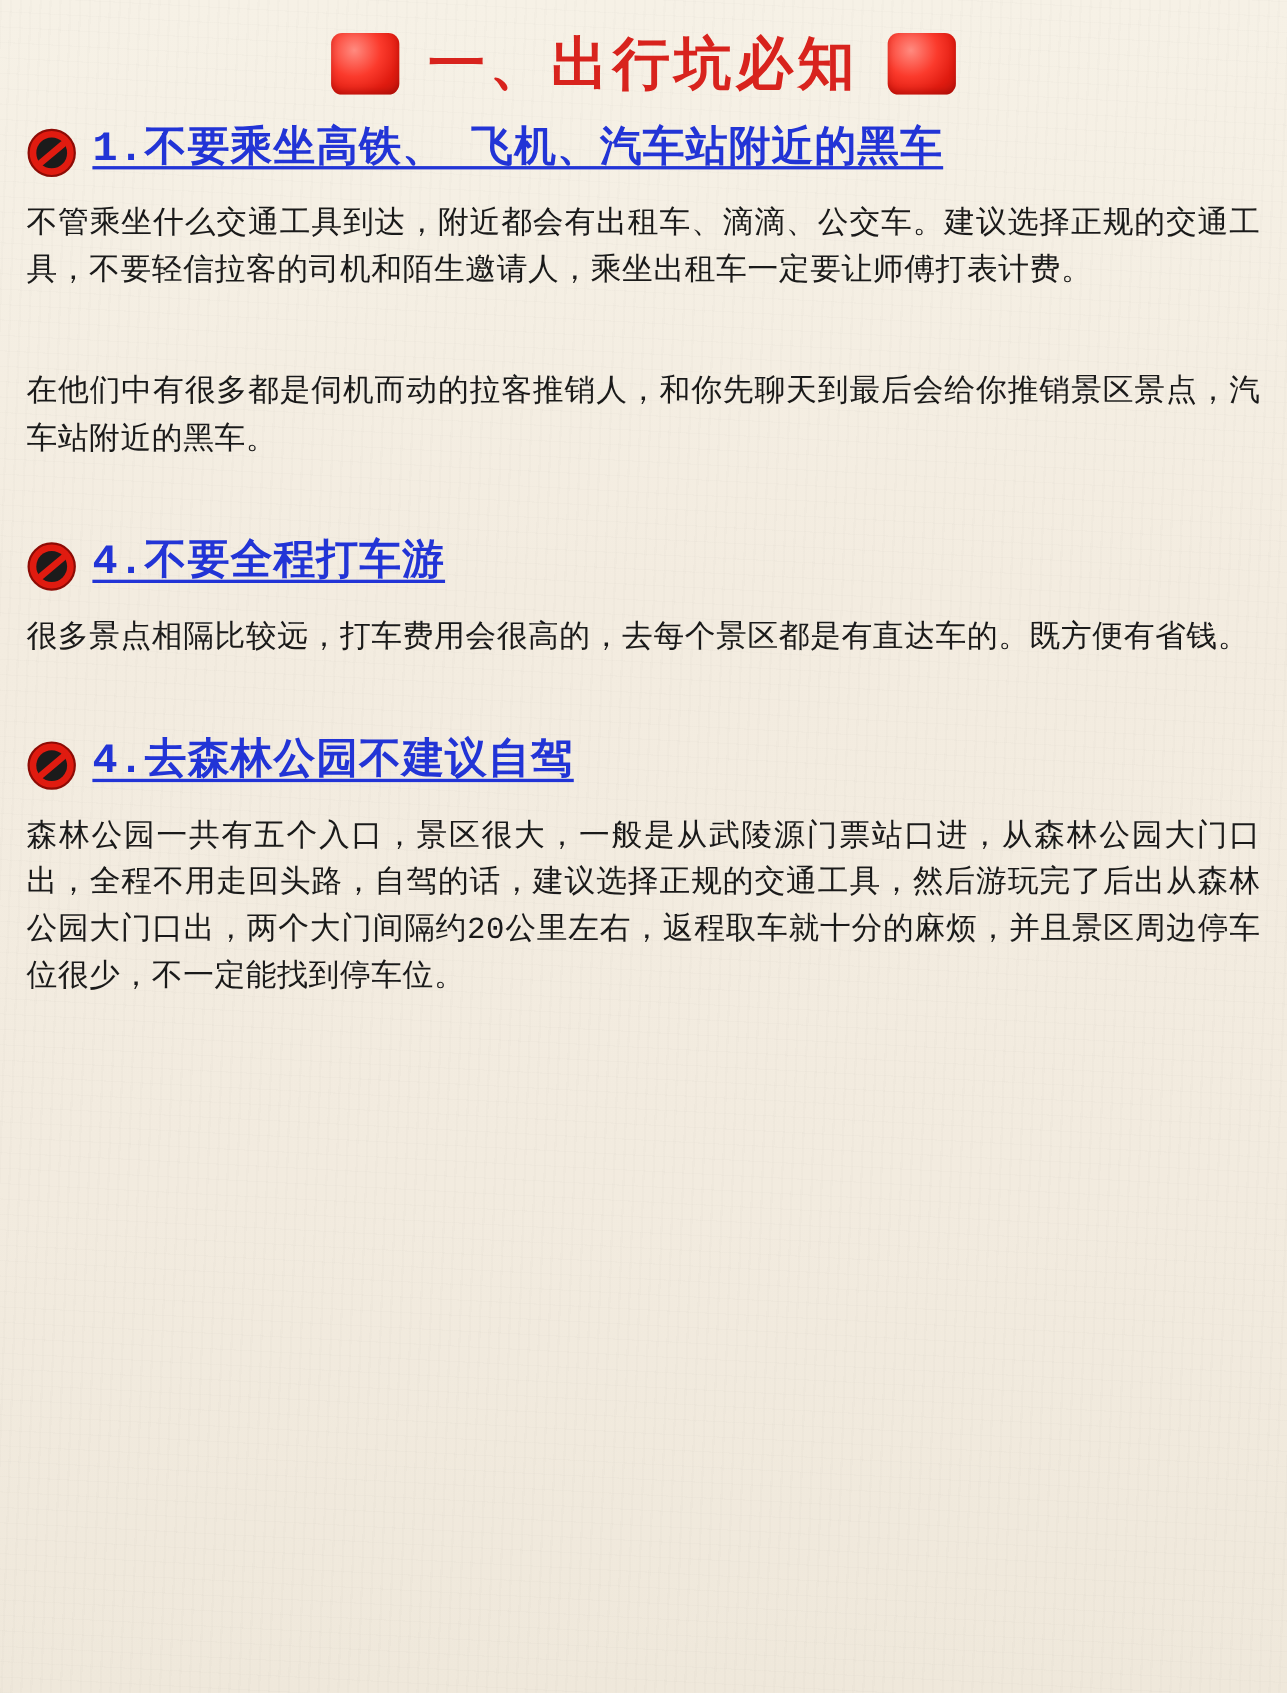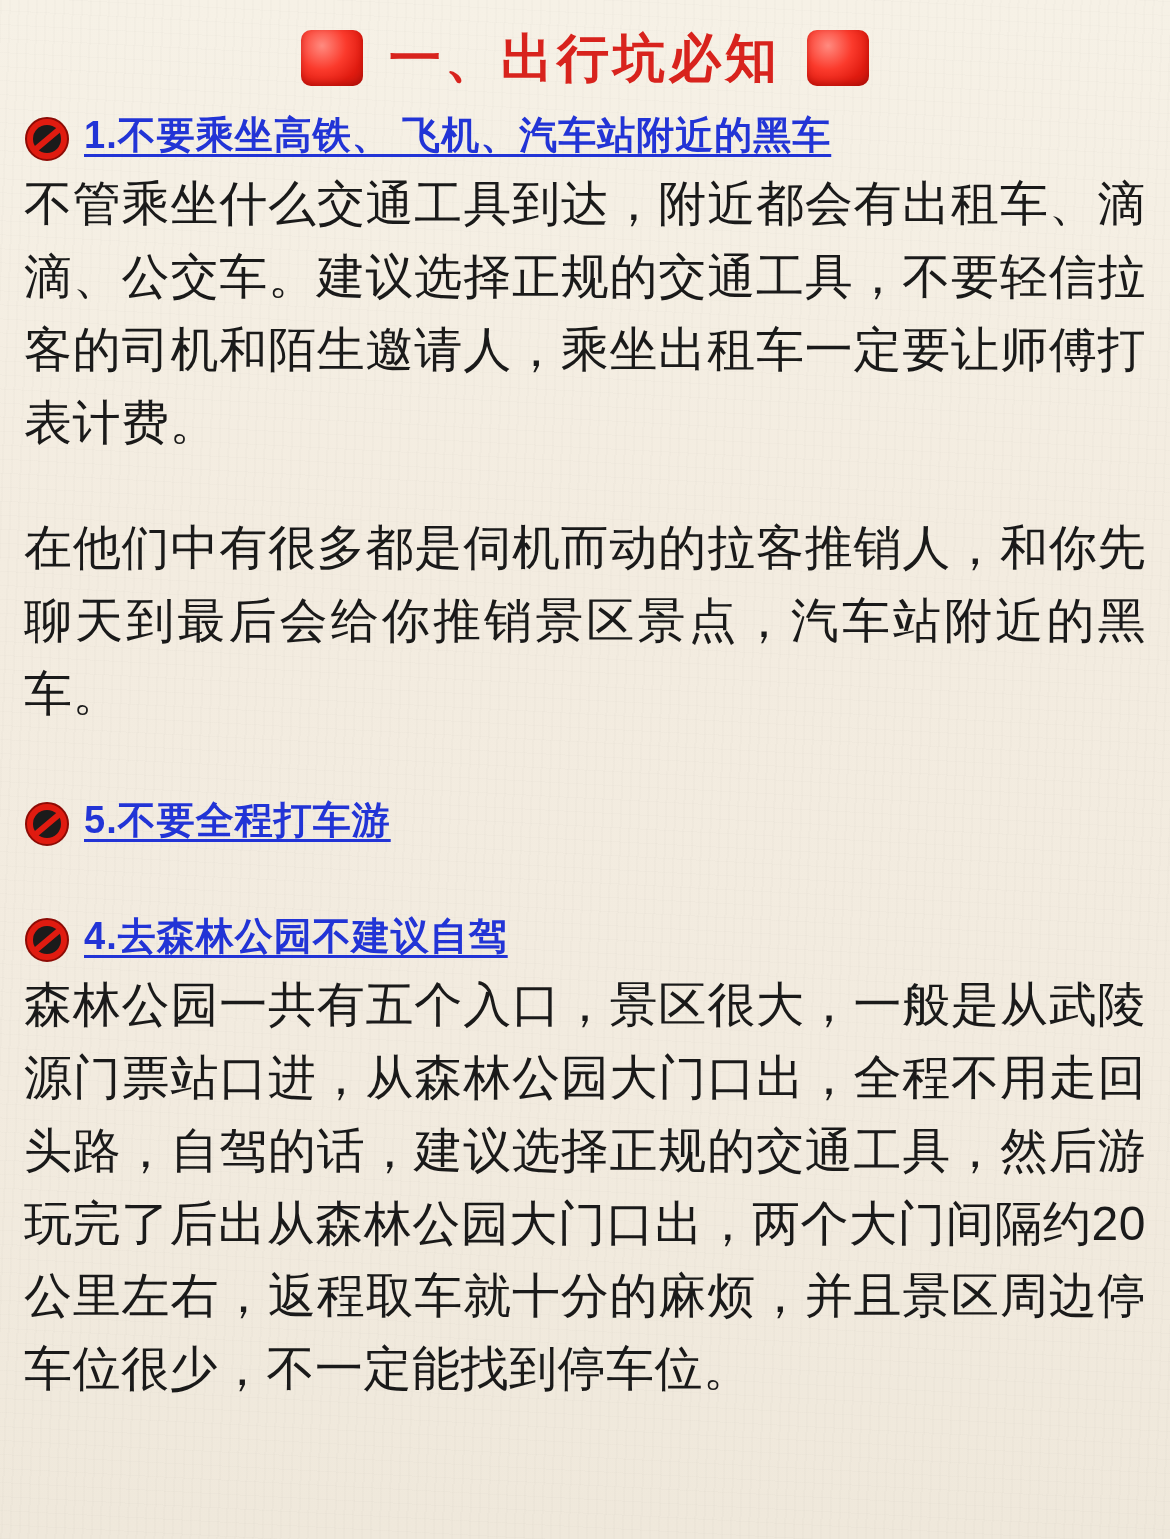--- a/index.html
+++ b/index.html
@@ -55,20 +55,21 @@
     height: 56px;
     border-radius: 10px;
     background:
       radial-gradient(circle at 34% 28%, #ff8b80 0%, #fb3a2c 42%, #e01b10 72%, #c1140b 100%);
     box-shadow: inset 0 -3px 6px rgba(120,0,0,0.35);
     flex: 0 0 auto;
   }
 
   .section {
     position: relative;
+    font-family: Liberation Mono, monospace;
   }
   .heading-row {
     display: flex;
     align-items: flex-start;
     gap: 14px;
     margin-top: 8px;
   }
   .no-icon {
     flex: 0 0 auto;
     width: 46px;
@@ -85,24 +86,24 @@
     line-height: 1.25;
     text-decoration: underline;
     text-underline-offset: 6px;
     text-decoration-thickness: 3px;
     letter-spacing: 1px;
     white-space: nowrap;
   }
 
   .body-text {
     color: #1a1a1a;
-    font-size: 48px;
+    font-size: 28px;
     line-height: 1.52;
     letter-spacing: 0.5px;
-    margin-top: 6px;
+    margin-top: 22px;
     text-align: justify;
     font-weight: 500;
   }
 
   .gap-lg { height: 46px; }
   .gap-xl { height: 58px; }
 </style>
 </head>
 <body>
 
@@ -139,22 +140,23 @@
 
   <div class="section">
     <div class="heading-row">
       <span class="no-icon">
         <svg width="46" height="46" viewBox="0 0 46 46" aria-hidden="true">
           <circle cx="23" cy="23" r="21" fill="#e01b10" stroke="#8d0b05" stroke-width="2"></circle>
           <circle cx="23" cy="23" r="14" fill="#1b1b1b"></circle>
           <rect x="7" y="20.5" width="32" height="6" rx="3" transform="rotate(-40 23 23)" fill="#e01b10"></rect>
         </svg>
       </span>
-      <span class="heading-link">5.不要全程打车游</span>
+      <span class="heading-link">4.不要全程打车游</span>
     </div>
+    <div class="body-text">很多景点相隔比较远，打车费用会很高的，去每个景区都是有直达车的。既方便有省钱。</div>
   </div>
 
   <div class="gap-xl"></div>
 
   <div class="section">
     <div class="heading-row">
       <span class="no-icon">
         <svg width="46" height="46" viewBox="0 0 46 46" aria-hidden="true">
           <circle cx="23" cy="23" r="21" fill="#e01b10" stroke="#8d0b05" stroke-width="2"></circle>
           <circle cx="23" cy="23" r="14" fill="#1b1b1b"></circle>

